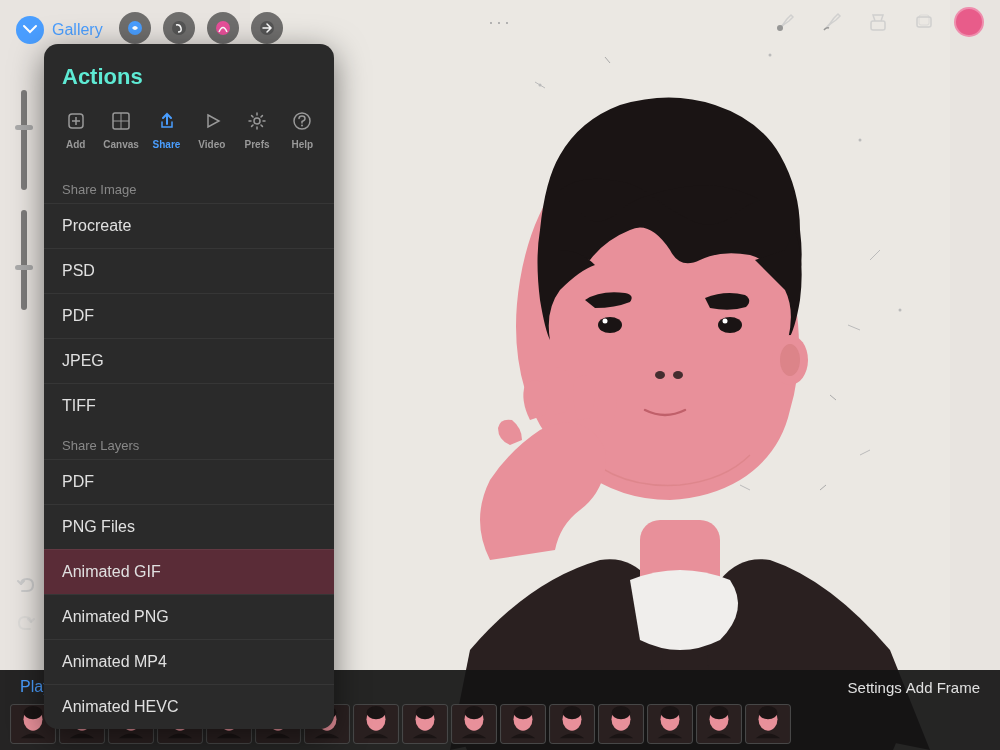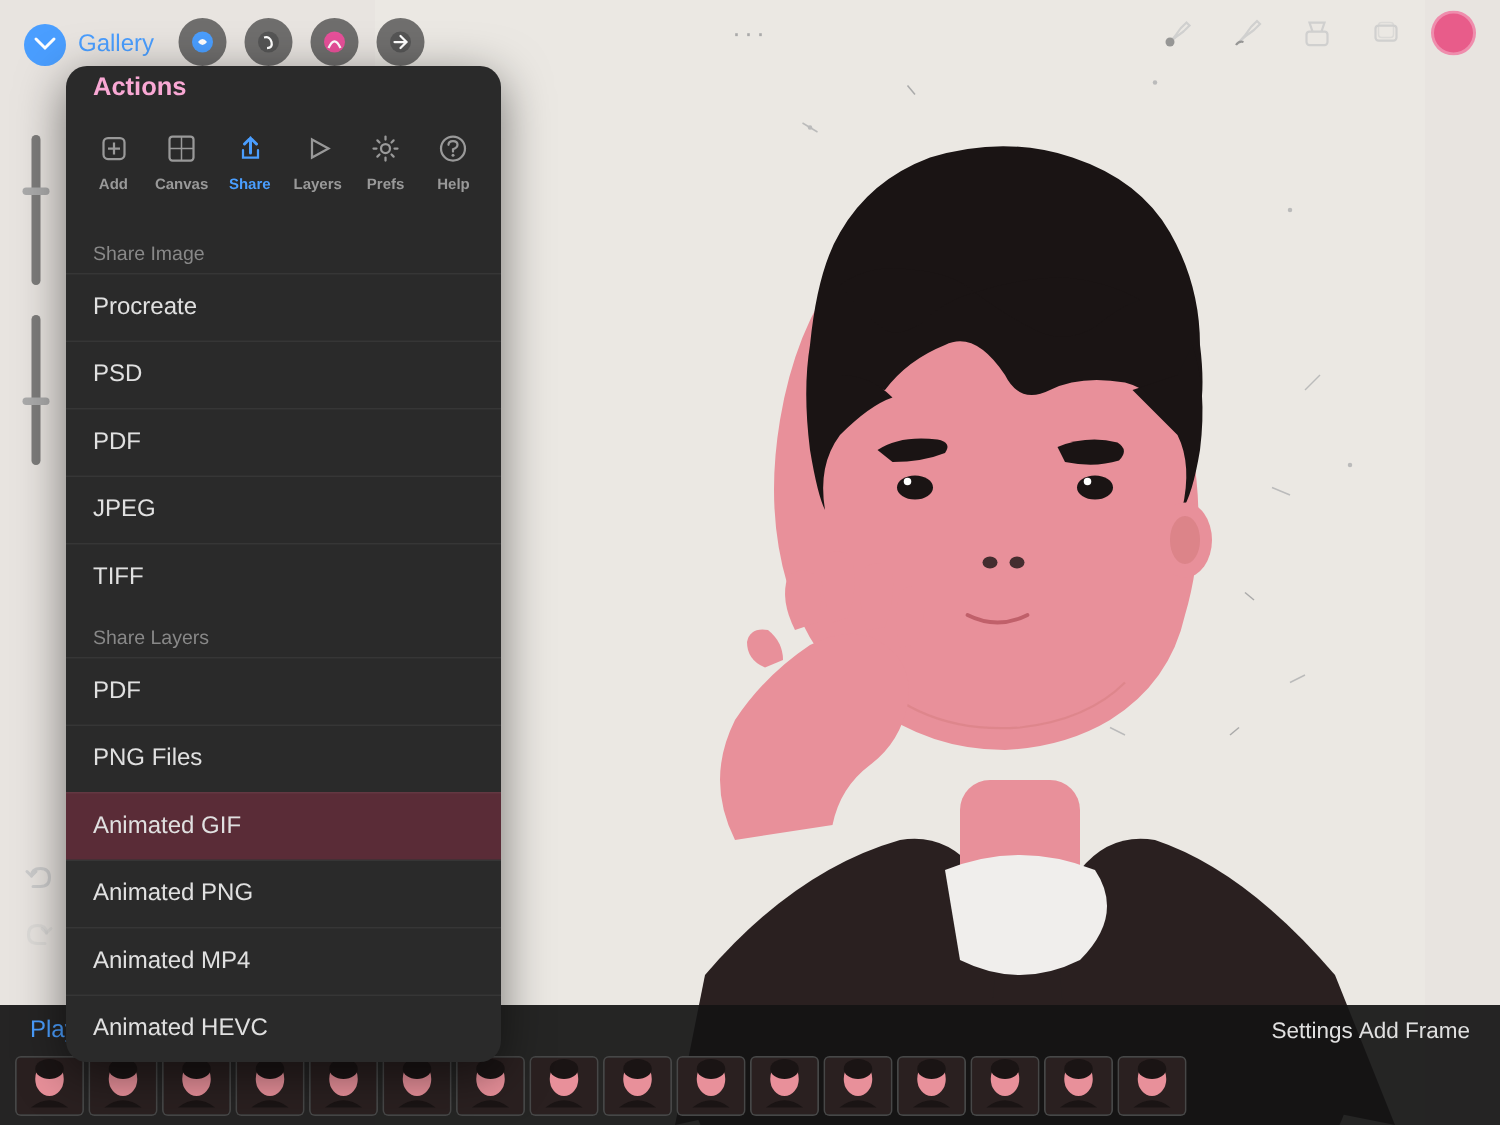--- a/index.html
+++ b/index.html
@@ -144,24 +144,24 @@
       left: 44px;
       width: 290px;
       background: #2a2a2a;
       border-radius: 14px;
       z-index: 100;
       overflow: hidden;
       box-shadow: 0 8px 32px rgba(0,0,0,0.5);
     }
 
     .actions-title {
-      color: #f9a8d4;
-      font-size: 17px;
+      color: #5eead4;
+      font-size: 22px;
       font-weight: 600;
-      padding: 4px 18px 12px;
+      padding: 20px 18px 12px;
     }
 
     .actions-toolbar {
       display: flex;
       padding: 0 10px 14px;
       gap: 2px;
     }
 
     .action-tab {
       flex: 1;
@@ -472,21 +472,21 @@
         </svg>
       </div>
       <span class="action-tab-label" style="color:#4a9eff;">Share</span>
     </div>
     <div class="action-tab">
       <div class="action-tab-icon">
         <svg width="22" height="22" viewBox="0 0 22 22">
           <polygon points="7,5 18,11 7,17" stroke="#999" stroke-width="1.5" fill="none"></polygon>
         </svg>
       </div>
-      <span class="action-tab-label">Layers</span>
+      <span class="action-tab-label">Video</span>
     </div>
     <div class="action-tab">
       <div class="action-tab-icon">
         <svg width="22" height="22" viewBox="0 0 22 22">
           <circle cx="11" cy="11" r="3" stroke="#999" stroke-width="1.5" fill="none"></circle>
           <path d="M11 3 L11 5 M11 17 L11 19 M3 11 L5 11 M17 11 L19 11 M5.6 5.6 L7 7 M15 15 L16.4 16.4 M16.4 5.6 L15 7 M7 15 L5.6 16.4" stroke="#999" stroke-width="1.5" stroke-linecap="round"></path>
         </svg>
       </div>
       <span class="action-tab-label">Prefs</span>
     </div>

